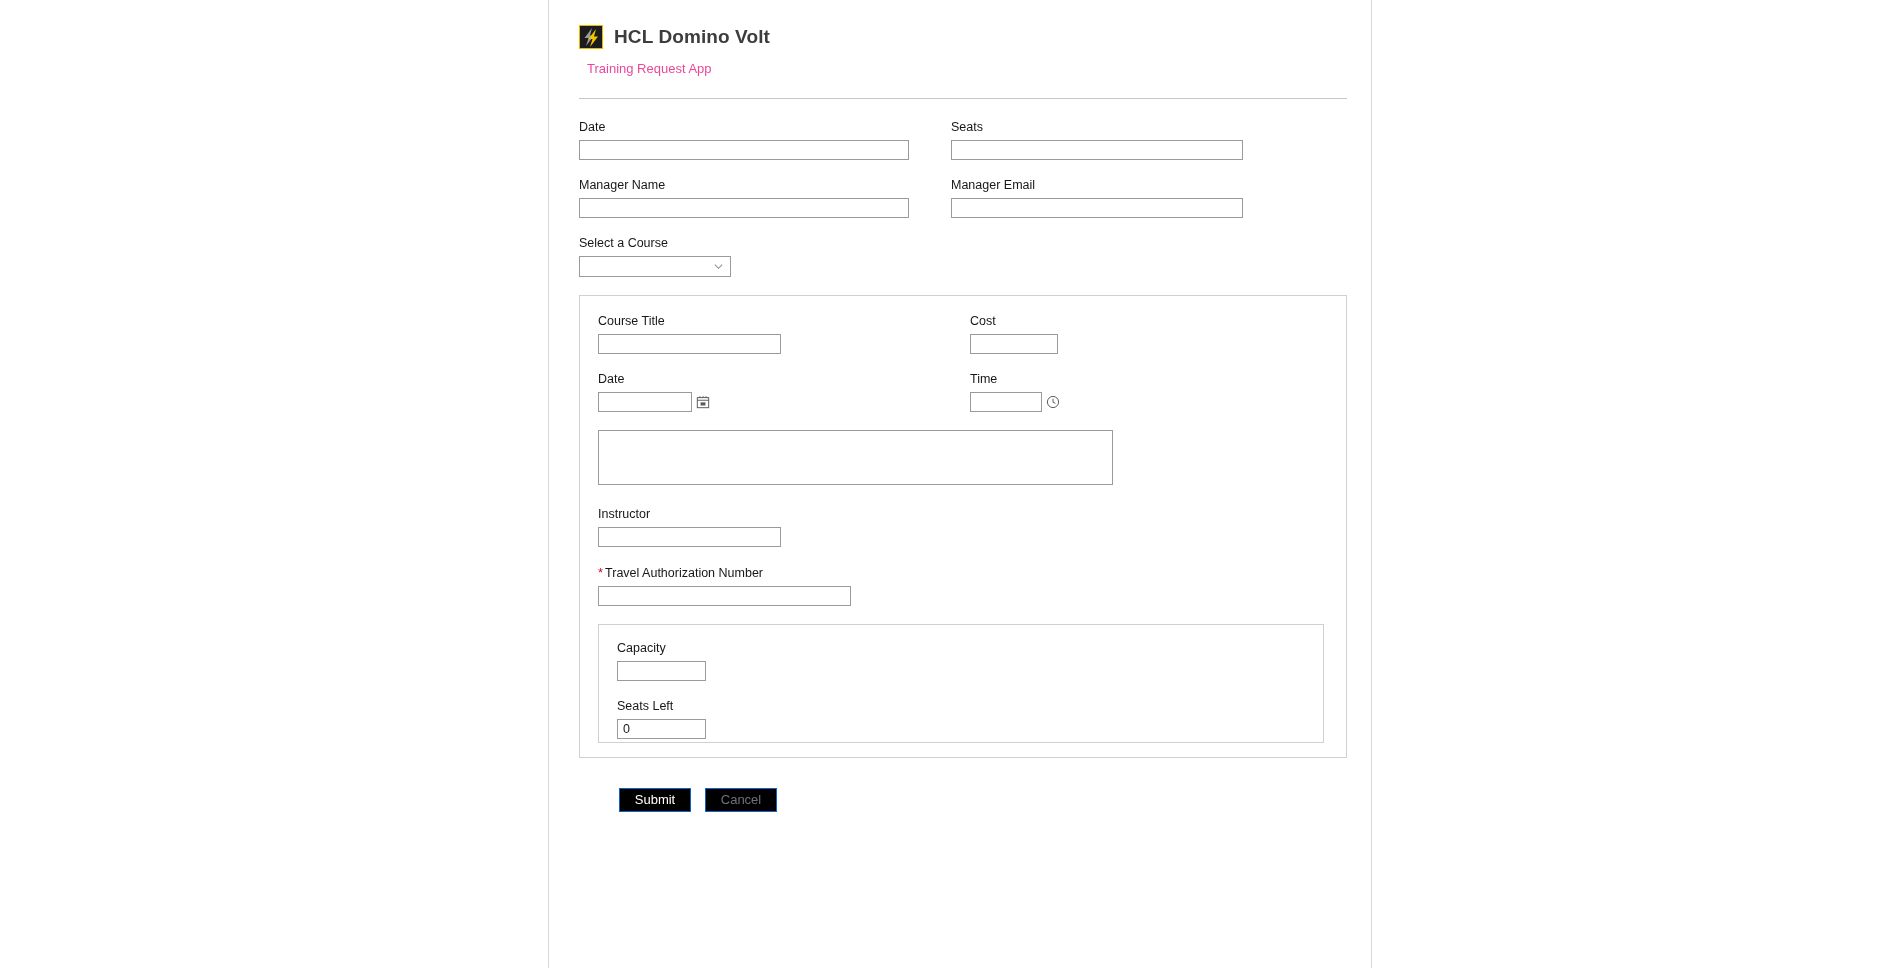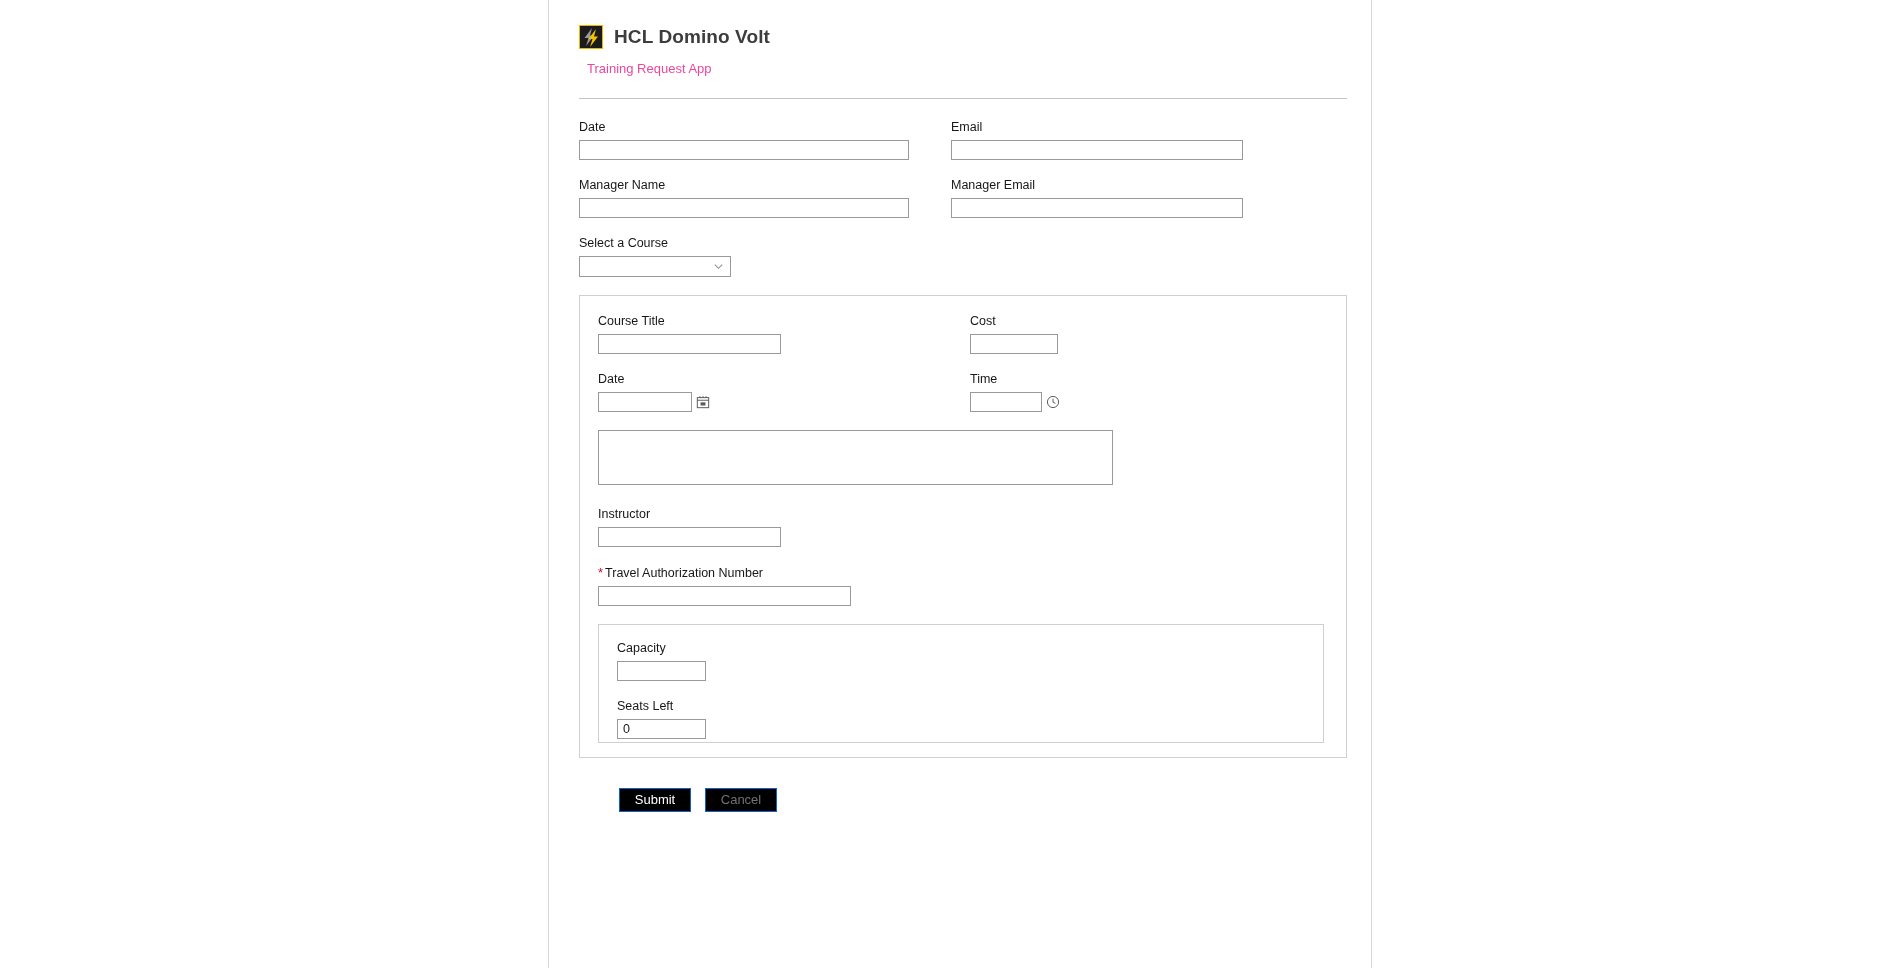--- a/index.html
+++ b/index.html
@@ -262,21 +262,21 @@
 
     <div class="row">
       <div class="col-left">
         <div class="field">
           <div class="field-label">Date</div>
           <input class="txt w-full-left" type="text" value="" style="">
         </div>
       </div>
       <div class="col-right">
         <div class="field">
-          <div class="field-label">Email</div>
+          <div class="field-label">Seats</div>
           <input class="txt w-full-right" type="text" value="" style="">
         </div>
       </div>
     </div>
 
     <div class="row">
       <div class="col-left">
         <div class="field">
           <div class="field-label">Manager Name</div>
           <input class="txt w-full-left" type="text" value="" style="">

